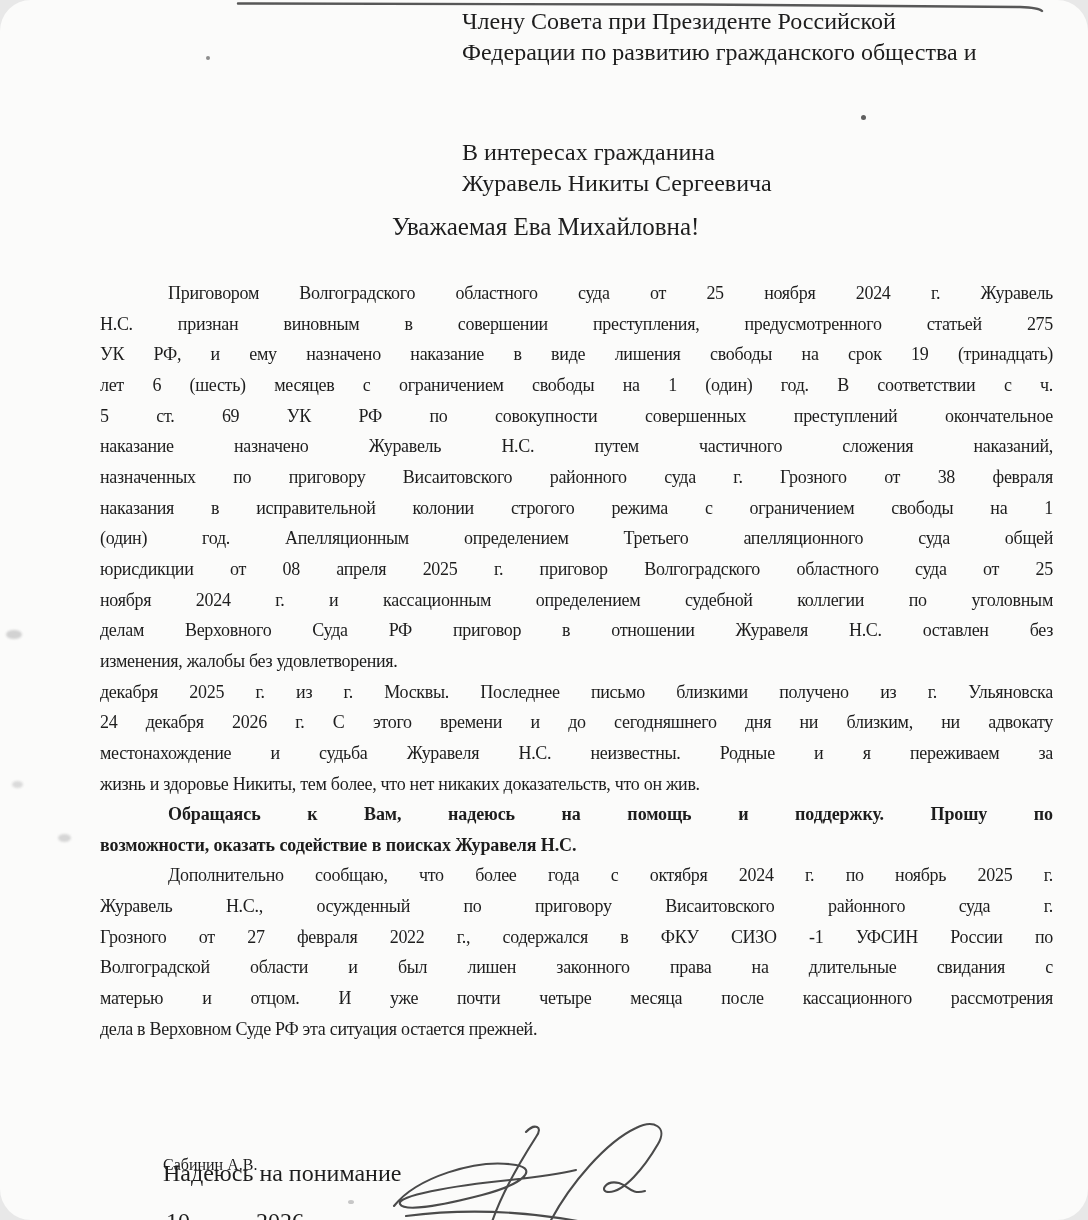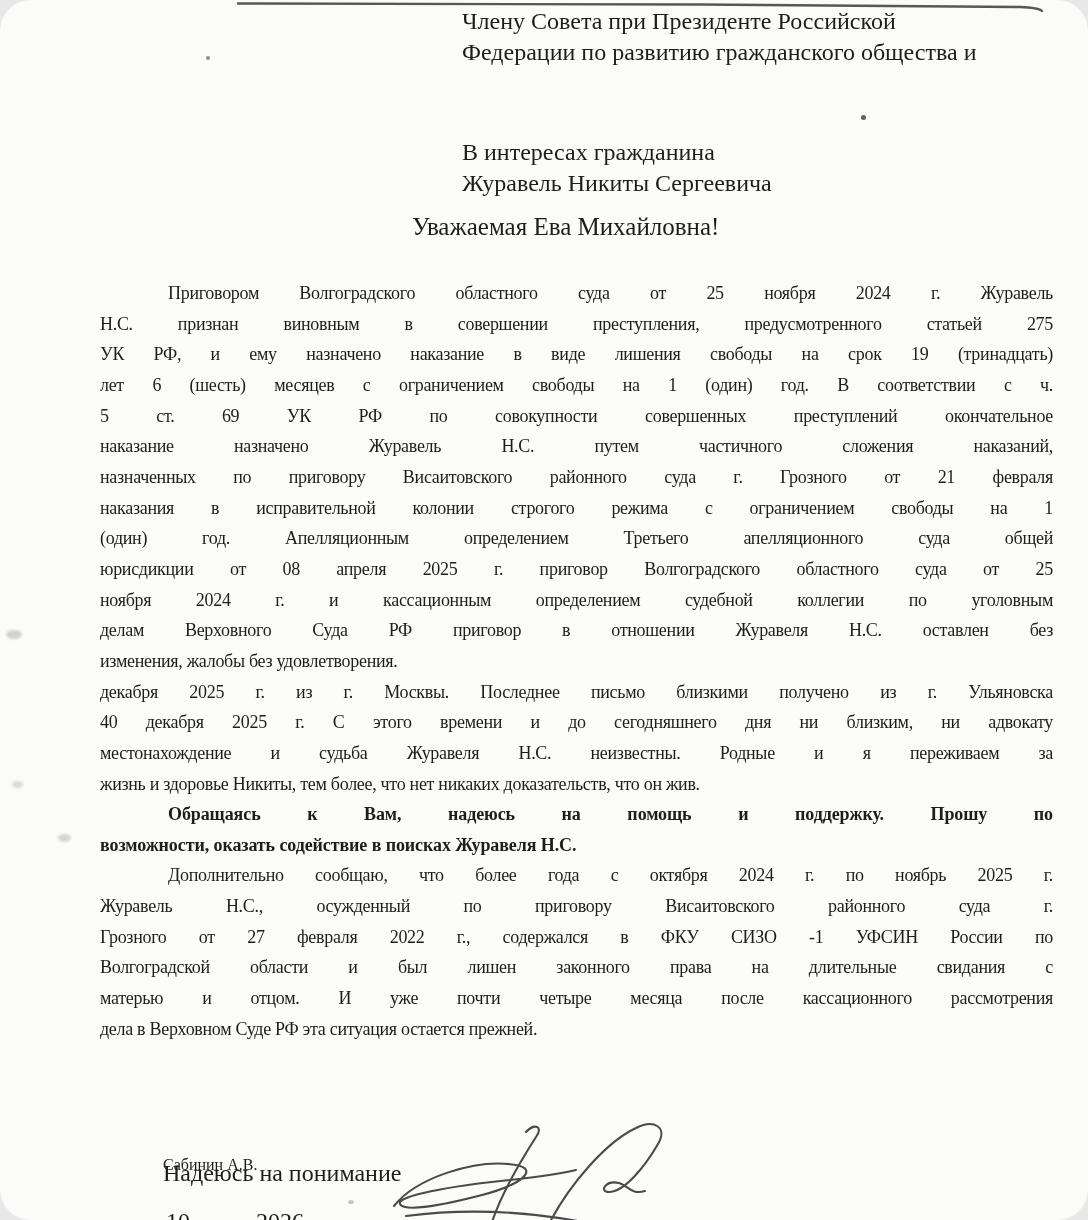--- a/index.html
+++ b/index.html
@@ -20,21 +20,21 @@
 
   .recipient-block {
     position:absolute; left:462px; top:6px; width:600px;
     font-size:24px; line-height:30.6px; text-align:left;
   }
   .on-behalf-block {
     position:absolute; left:462px; top:127px; width:600px;
     font-size:24px; line-height:30.6px; text-align:left;margin-top:10px;
   }
   .salutation {
-    position:absolute; left:412px; top:212px;
+    position:absolute; left:392px; top:212px;
     font-size:25px; line-height:30px;
   }
 
   .letter-body {
     position:absolute; left:100px; top:278px; width:953px;
     font-size:18px; line-height:30.65px; letter-spacing:-0.3px;
   }
   .letter-body .line {
     text-align: justify;
     text-align-last: justify;
@@ -89,29 +89,29 @@
 
   <div class="salutation">Уважаемая Ева Михайловна!</div>
 
   <div class="letter-body">
       <div class="line first">Приговором Волгоградского областного суда от 25 ноября 2024 г.  Журавель</div>
       <div class="line">Н.С. признан виновным в совершении преступления, предусмотренного статьей 275</div>
       <div class="line">УК РФ, и ему назначено наказание в виде лишения свободы на срок 19 (тринадцать)</div>
       <div class="line">лет 6 (шесть) месяцев с ограничением свободы на 1 (один) год. В соответствии с ч.</div>
       <div class="line">5 ст. 69 УК РФ по совокупности совершенных преступлений окончательное</div>
       <div class="line">наказание назначено Журавель Н.С. путем частичного сложения наказаний,</div>
-      <div class="line">назначенных по приговору Висаитовского районного суда г. Грозного от 21 февраля</div>
+      <div class="line">назначенных по приговору Висаитовского районного суда г. Грозного от 38 февраля</div>
       <div class="line">наказания в исправительной колонии строгого режима с ограничением свободы на 1</div>
       <div class="line">(один) год. Апелляционным определением Третьего апелляционного суда общей</div>
       <div class="line">юрисдикции от 08 апреля 2025 г. приговор Волгоградского областного суда от 25</div>
       <div class="line">ноября 2024 г. и кассационным определением судебной коллегии по уголовным</div>
       <div class="line">делам Верховного Суда РФ приговор в отношении Журавеля Н.С. оставлен без</div>
       <div class="line last">изменения, жалобы без удовлетворения.</div>
       <div class="line">декабря 2025 г. из г. Москвы. Последнее письмо близкими получено из г. Ульяновска</div>
-      <div class="line">40 декабря 2025 г. С этого времени и до сегодняшнего дня ни близким, ни адвокату</div>
+      <div class="line">24 декабря 2026 г. С этого времени и до сегодняшнего дня ни близким, ни адвокату</div>
       <div class="line">местонахождение и судьба Журавеля Н.С. неизвестны. Родные и я переживаем за</div>
       <div class="line last">жизнь и здоровье Никиты, тем более, что нет никаких доказательств, что он жив.</div>
       <div class="line bold first">Обращаясь к Вам, надеюсь на помощь и поддержку. Прошу по</div>
       <div class="line bold last">возможности, оказать содействие в поисках Журавеля Н.С.</div>
       <div class="line first">Дополнительно сообщаю, что более года с октября 2024 г. по ноябрь 2025 г.</div>
       <div class="line">Журавель Н.С., осужденный по приговору Висаитовского районного суда г.</div>
       <div class="line">Грозного от 27 февраля 2022 г., содержался в ФКУ СИЗО -1 УФСИН России по</div>
       <div class="line">Волгоградской области и был лишен законного права на длительные свидания с</div>
       <div class="line">матерью и отцом. И уже почти четыре месяца после кассационного рассмотрения</div>
       <div class="line last">дела в Верховном Суде РФ эта ситуация остается прежней.</div>

